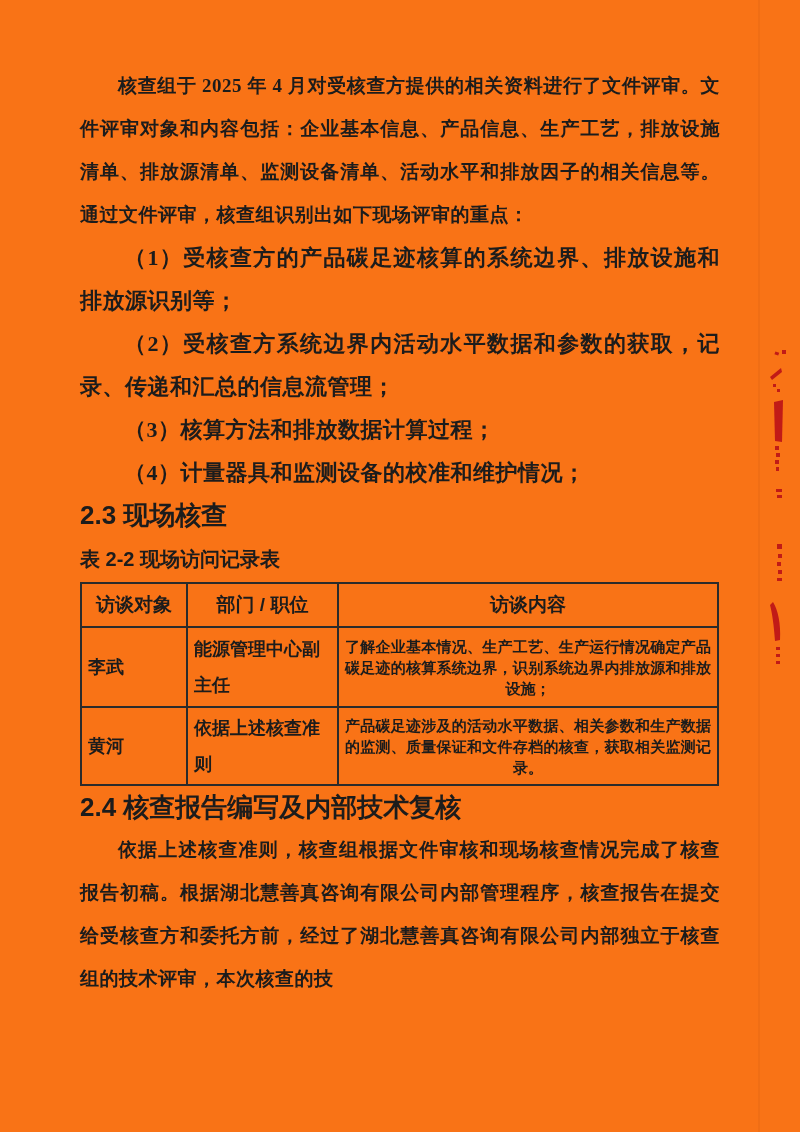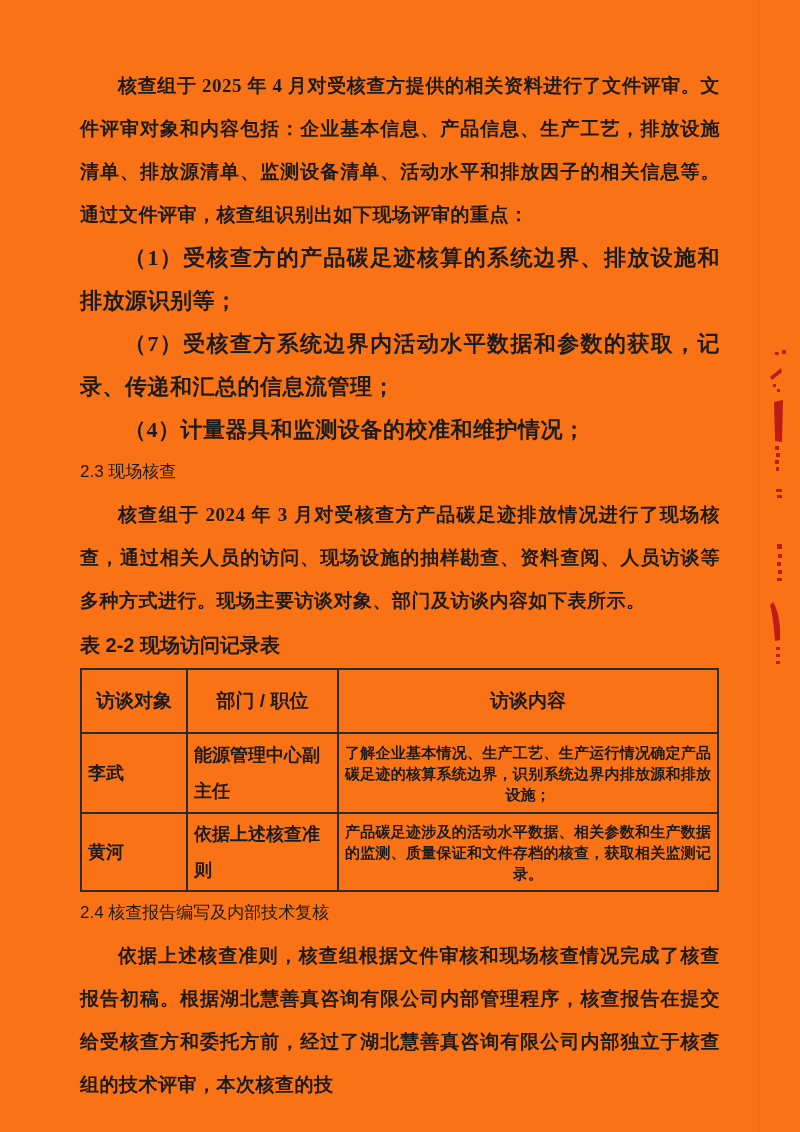--- a/index.html
+++ b/index.html
@@ -30,23 +30,23 @@
   }
   .list-item {
     font-size: 22px;
     line-height: 43px;
     text-align: justify;
     text-indent: 2em;
     letter-spacing: 0.5px;
     font-weight: 600;
   }
   .section-heading {
-    font-size: 17px;
+    font-size: 26px;
     line-height: 42px;
-    font-weight: 400;
+    font-weight: 700;
     font-family: "Liberation Sans", "DejaVu Sans", sans-serif;
   }
   .table-title {
     font-size: 20px;
     font-weight: 800;
     text-align: left;
     margin-top: 10px;
     margin-bottom: 9px;
     font-family: "Liberation Sans", "DejaVu Sans", sans-serif;
   }
@@ -59,21 +59,21 @@
   .record-table col.c2 { width: 151px; }
   .record-table col.c3 { width: 380px; }
   .record-table th, .record-table td {
     border: 2px solid #2b2b2b;
     vertical-align: middle;
     padding: 2px 6px;
   }
   .record-table th {
     font-size: 19px;
     font-weight: 800;
-    height: 64px;
+    height: 44px;
     text-align: center;
     font-family: "Liberation Sans", "DejaVu Sans", sans-serif;
   }
   .cell-name, .cell-dept {
     font-size: 18px;
     font-weight: 700;
     text-align: left;
     line-height: 36px;
     font-family: "Liberation Sans", "DejaVu Sans", sans-serif;
   }
@@ -109,26 +109,26 @@
 <body>
 
 <div class="page">
   <div class="edge-shade"></div>
 
   <div class="content">
 
     <p class="para">核查组于 2025 年 4 月对受核查方提供的相关资料进行了文件评审。文件评审对象和内容包括：企业基本信息、产品信息、生产工艺，排放设施清单、排放源清单、监测设备清单、活动水平和排放因子的相关信息等。通过文件评审，核查组识别出如下现场评审的重点：</p>
 
     <p class="list-item">（1）受核查方的产品碳足迹核算的系统边界、排放设施和排放源识别等；</p>
-    <p class="list-item">（7）受核查方系统边界内活动水平数据和参数的获取，记录、传递和汇总的信息流管理；</p>
+    <p class="list-item">（2）受核查方系统边界内活动水平数据和参数的获取，记录、传递和汇总的信息流管理；</p>
+    <p class="list-item">（3）核算方法和排放数据计算过程；</p>
     <p class="list-item">（4）计量器具和监测设备的校准和维护情况；</p>
 
     <h3 class="section-heading">2.3 现场核查</h3>
 
-    <p class="para">核查组于 2024 年 3 月对受核查方产品碳足迹排放情况进行了现场核查，通过相关人员的访问、现场设施的抽样勘查、资料查阅、人员访谈等多种方式进行。现场主要访谈对象、部门及访谈内容如下表所示。</p>
 
     <div class="table-title">表 2-2 现场访问记录表</div>
 
     <table class="record-table">
       <colgroup>
           <col class="c1">
           <col class="c2">
           <col class="c3">
         </colgroup>
       <thead>

